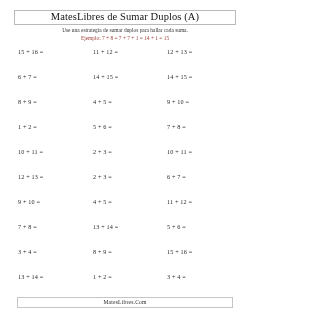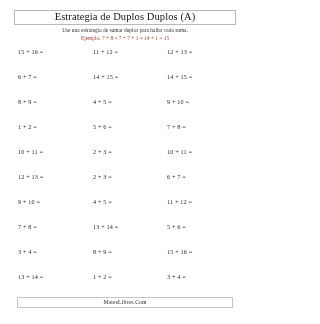--- a/index.html
+++ b/index.html
@@ -106,21 +106,21 @@
     line-height: 1;
   }
 </style>
 </head>
 <body>
 
 <div class="page">
 
   <div class="header">
     <div class="title-box">
-      <span class="title-text">Estrategia de Duplos Duplos (A)</span>
+      <span class="title-text">MatesLibres de Sumar Duplos (A)</span>
     </div>
     <div class="subtitle">Use una estrategia de sumar duplos para hallar cada suma.</div>
     <div class="example" style="color: rgb(160, 66, 58);">Ejemplo: 7 + 8 = 7 + 7 + 1 = 14 + 1 = 15</div>
   </div>
 
   <div class="grid" id="problem-grid">
       <div class="row">
         <div class="cell c1">15 + 16 =</div>
         <div class="cell c2">11 + 12 =</div>
         <div class="cell c3">12 + 13 =</div>

